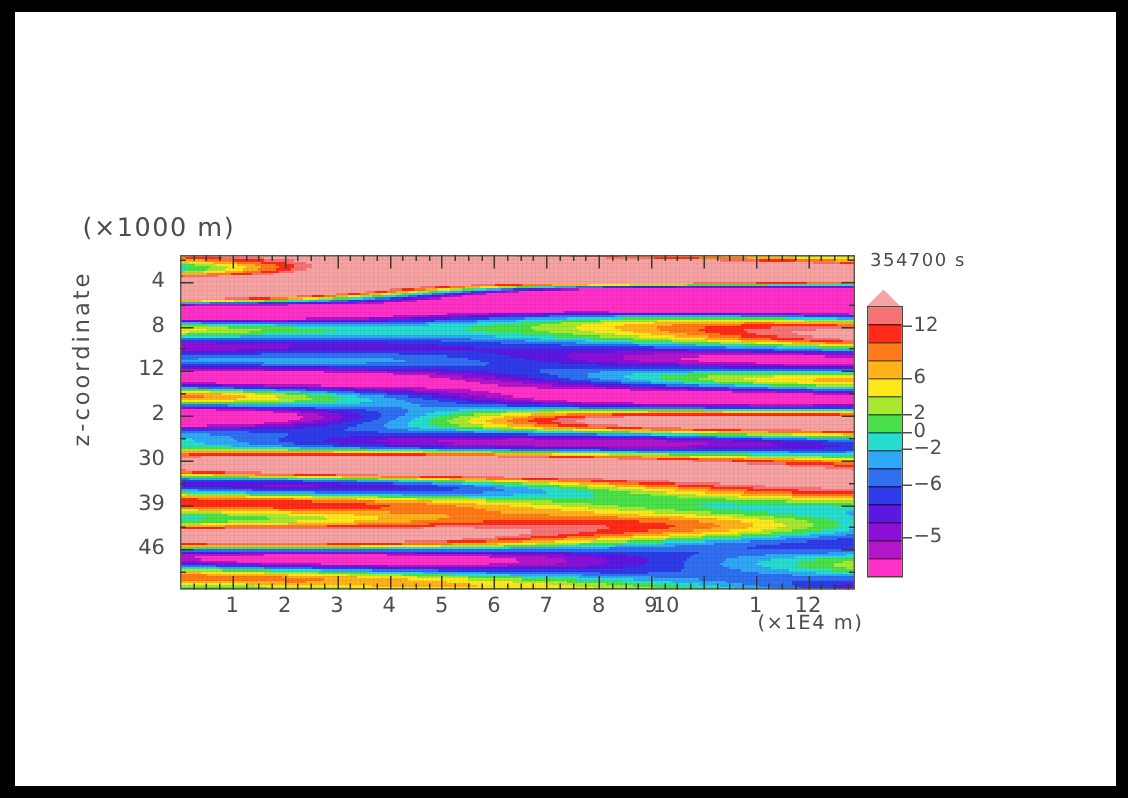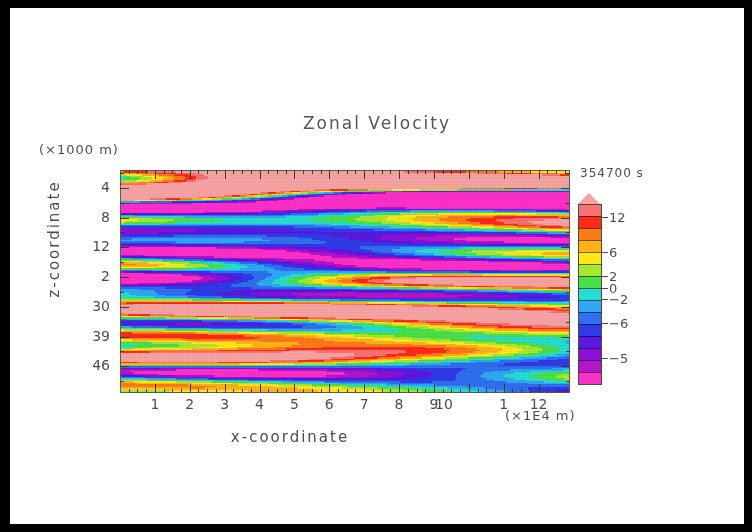--- a/index.html
+++ b/index.html
@@ -3,21 +3,21 @@
 <meta charset="utf-8">
 <style>
   html,body{margin:0;padding:0;background:#000;}
   body{width:752px;height:532px;overflow:hidden;
        font-family:"DejaVu Sans",sans-serif;}
   #page{position:relative;width:752px;height:532px;background:#000;}
   #canvas{position:absolute;left:10px;top:8px;width:734px;height:516px;background:#fff;}
 
   .txt{position:absolute;color:#4d4d4d;white-space:nowrap;letter-spacing:1px;}
   #title{left:0;right:0;top:105px;text-align:center;font-size:17px;color:#555;letter-spacing:2px;}
-  #yunit{left:29px;top:134px;font-size:13px;}
+  #yunit{left:45px;top:134px;font-size:17px;}
   #xunit{left:495px;top:400px;font-size:13px;}
   #xtitle{left:0;width:560px;top:420px;text-align:center;font-size:15px;letter-spacing:2px;}
   #ytitle{left:-36px;top:222px;width:160px;text-align:center;font-size:15px;letter-spacing:2px;
           transform:rotate(-90deg);transform-origin:50% 50%;}
   #stamp{left:570px;top:158px;font-size:12px;letter-spacing:1px;}
 
   #plotwrap{position:absolute;left:110px;top:162px;width:450px;height:223px;}
   #plot{position:absolute;inset:0;overflow:hidden;background:#7dd832;}
   #plot svg{position:absolute;left:0;top:0;}
   #frame{position:absolute;inset:0;border:1px solid #5b5b4a;box-sizing:border-box;pointer-events:none;}
@@ -44,27 +44,25 @@
   .clab{position:absolute;left:30px;font-size:13px;color:#4d4d4d;
         transform:translateY(-50%);white-space:nowrap;}
   .ctick{position:absolute;left:22px;width:7px;height:1px;background:#4d4d4d;}
 </style>
 </head>
 <body>
 
 <div id="page">
   <div id="canvas">
 
-    <div class="txt" id="title">Zonal Velocity</div>
 
     <div class="txt" id="yunit">(×1000 m)</div>
 
     <div class="txt" id="xunit">(×1E4 m)</div>
 
-    <div class="txt" id="xtitle">x-coordinate</div>
 
     <div class="txt" id="ytitle">z-coordinate</div>
 
     <div class="txt" id="stamp">354700 s</div>
 
     <div id="plotwrap">
       <div id="plot">
           <svg width="450" height="223" shape-rendering="crispEdges">
             <rect x="0.00" y="0.00" width="24.45" height="1.94" fill="#f77272"></rect>
             <rect x="24.00" y="0.00" width="200.45" height="1.94" fill="#f7a3a3"></rect>

